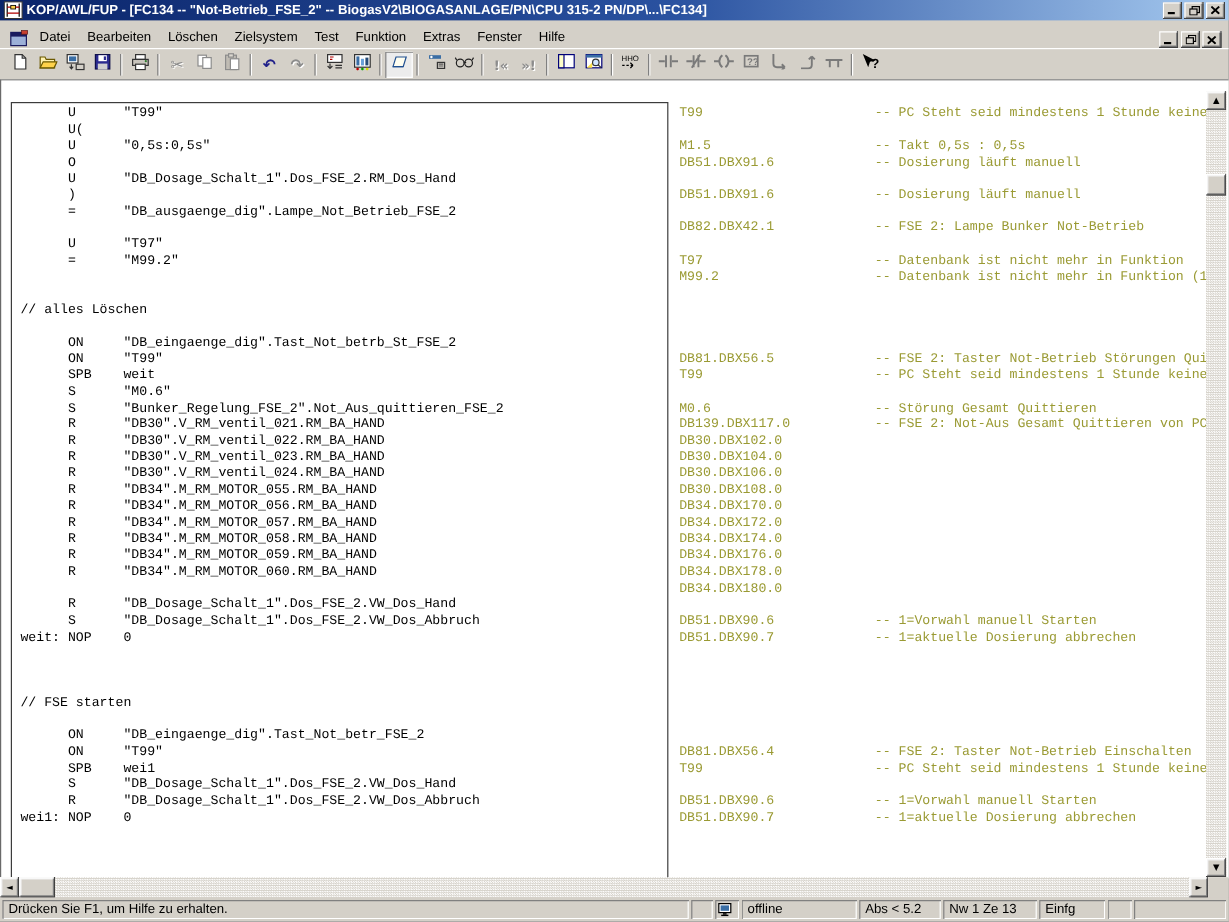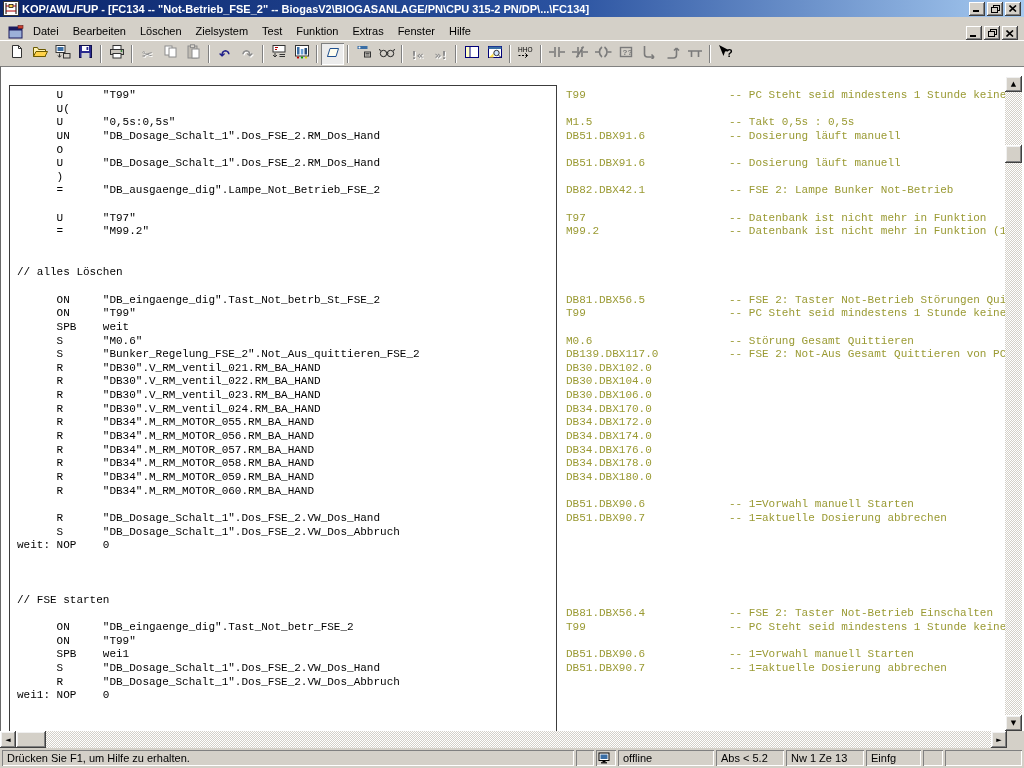--- a/index.html
+++ b/index.html
@@ -318,21 +318,20 @@
           </svg></span>
       </span>
     </div>
 
   <div class="content">
     <div class="code-box"></div>
     <div class="code-left" id="code-left" style="color: rgb(0, 0, 0);">
         <div class="code-line">      U      "T99"</div>
         <div class="code-line">      U(</div>
         <div class="code-line">      U      "0,5s:0,5s"</div>
-        <div class="code-line">      UN     "DB_Dosage_Schalt_1".Dos_FSE_2.RM_Dos_Hand</div>
         <div class="code-line">      O</div>
         <div class="code-line">      U      "DB_Dosage_Schalt_1".Dos_FSE_2.RM_Dos_Hand</div>
         <div class="code-line">      )</div>
         <div class="code-line">      =      "DB_ausgaenge_dig".Lampe_Not_Betrieb_FSE_2</div>
         <div class="code-line"></div>
         <div class="code-line">      U      "T97"</div>
         <div class="code-line">      =      "M99.2"</div>
         <div class="code-line"></div>
         <div class="code-line"></div>
         <div class="code-line">// alles Löschen</div>
@@ -385,20 +384,21 @@
         <div class="sym-line"></div>
         <div class="sym-line"></div>
         <div class="sym-line"><span class="sym-addr">DB81.DBX56.5</span><span>-- FSE 2: Taster Not-Betrieb Störungen Quitt</span></div>
         <div class="sym-line"><span class="sym-addr">T99</span><span>-- PC Steht seid mindestens 1 Stunde keine D</span></div>
         <div class="sym-line"></div>
         <div class="sym-line"><span class="sym-addr">M0.6</span><span>-- Störung Gesamt Quittieren</span></div>
         <div class="sym-line"><span class="sym-addr">DB139.DBX117.0</span><span>-- FSE 2: Not-Aus Gesamt Quittieren von PC</span></div>
         <div class="sym-line"><span class="sym-addr">DB30.DBX102.0</span><span></span></div>
         <div class="sym-line"><span class="sym-addr">DB30.DBX104.0</span><span></span></div>
         <div class="sym-line"><span class="sym-addr">DB30.DBX106.0</span><span></span></div>
+        <div class="sym-line"><span class="sym-addr">DB30.DBX108.0</span><span></span></div>
         <div class="sym-line"><span class="sym-addr">DB34.DBX170.0</span><span></span></div>
         <div class="sym-line"><span class="sym-addr">DB34.DBX172.0</span><span></span></div>
         <div class="sym-line"><span class="sym-addr">DB34.DBX174.0</span><span></span></div>
         <div class="sym-line"><span class="sym-addr">DB34.DBX176.0</span><span></span></div>
         <div class="sym-line"><span class="sym-addr">DB34.DBX178.0</span><span></span></div>
         <div class="sym-line"><span class="sym-addr">DB34.DBX180.0</span><span></span></div>
         <div class="sym-line"></div>
         <div class="sym-line"><span class="sym-addr">DB51.DBX90.6</span><span>-- 1=Vorwahl manuell Starten</span></div>
         <div class="sym-line"><span class="sym-addr">DB51.DBX90.7</span><span>-- 1=aktuelle Dosierung abbrechen</span></div>
         <div class="sym-line"></div>

